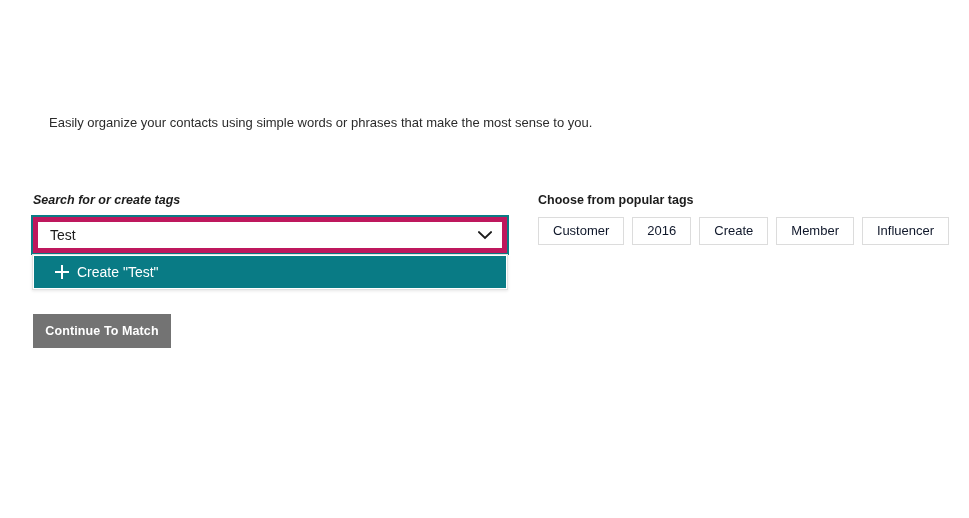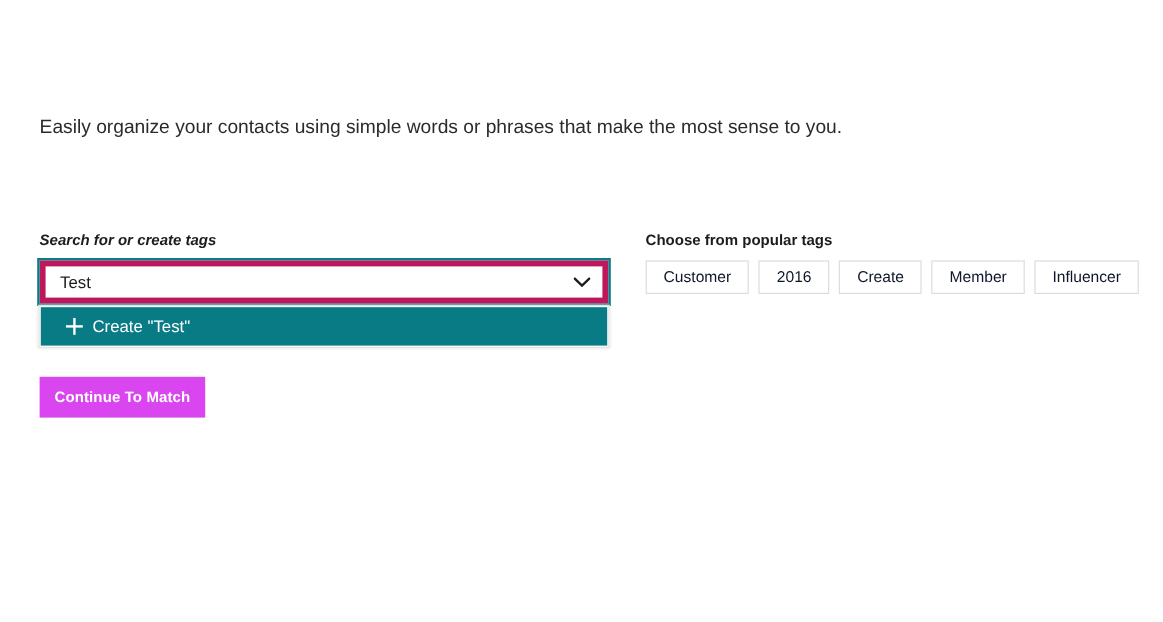--- a/index.html
+++ b/index.html
@@ -37,22 +37,22 @@
     line-height: 50px;
     letter-spacing: -0.2px;
     color: #1b1b1b;
     white-space: nowrap;
   }
 
   .page-subtitle {
     position: absolute;
     left: 33px;
     top: 96px;
-    margin: 0;
-    font-size: 16px;
+    margin: 16px;
+    font-size: 13px;
     line-height: 21px;
     font-weight: 400;
     color: #2b2b2b;
     white-space: nowrap;
   }
 
   
   .field-label {
     font-size: 12.5px;
     font-weight: 700;
@@ -164,21 +164,21 @@
 
   .combo-option-label { display: block; }
 
   
   .continue-btn {
     position: absolute;
     left: 33px;
     top: 314px;
     width: 138px;
     height: 34px;
-    background: #d946ef;
+    background: #737373;
     color: #ffffff;
     border: 0;
     padding: 0;
     font-family: "Liberation Sans", sans-serif;
     font-size: 12.5px;
     font-weight: 700;
     line-height: 34px;
     letter-spacing: 0.1px;
     text-align: center;
     cursor: pointer;

